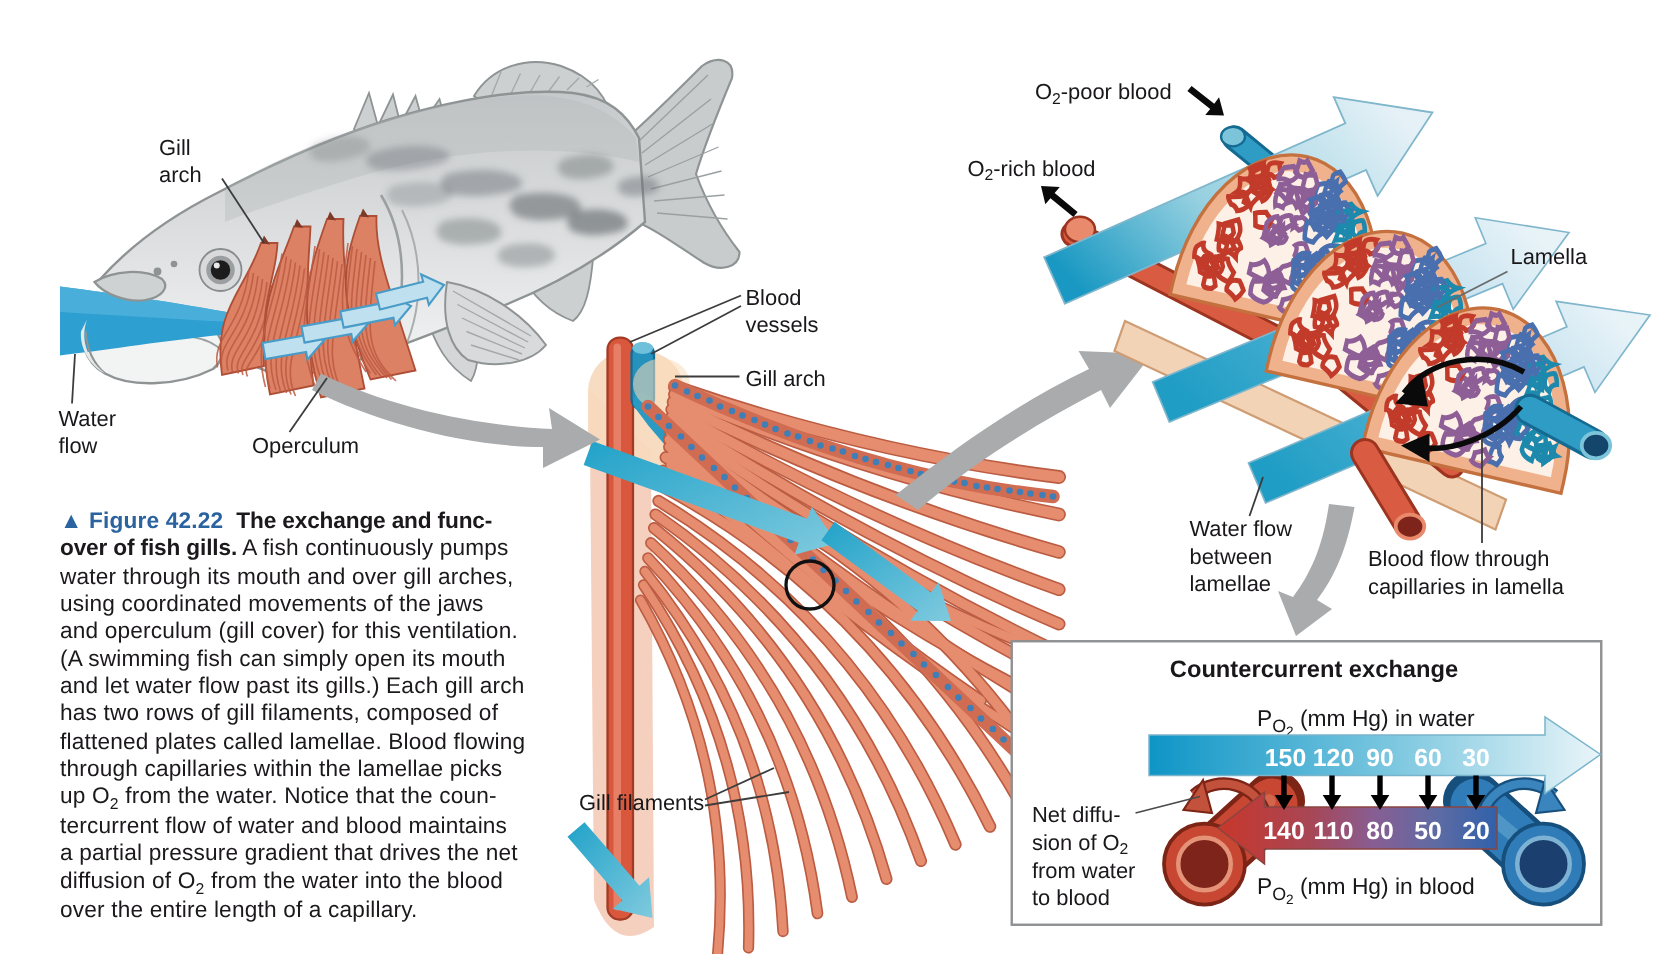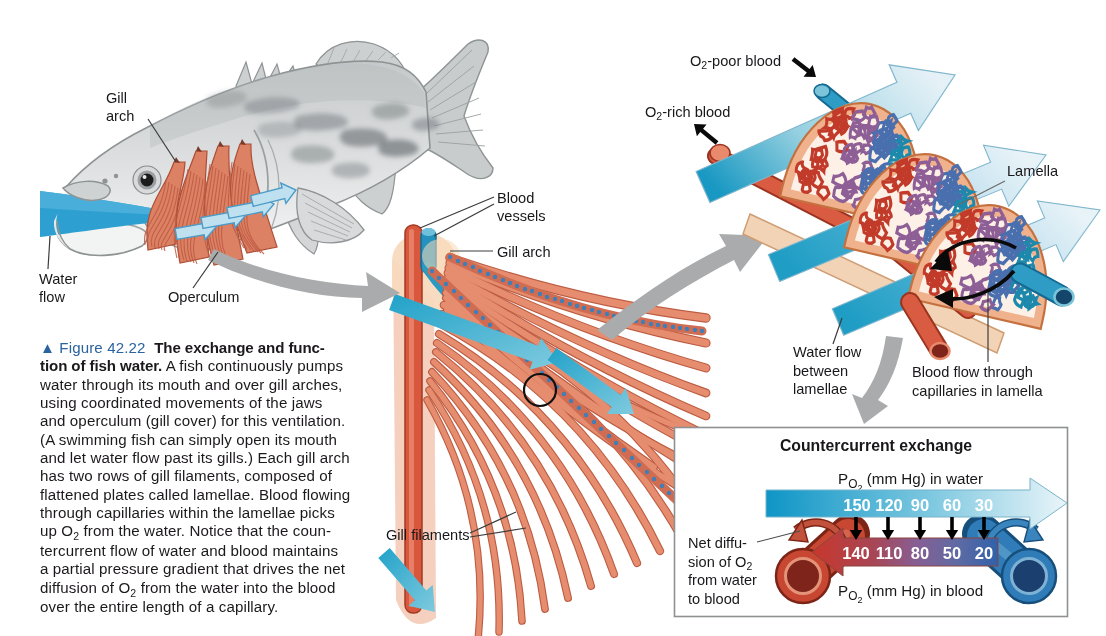--- a/index.html
+++ b/index.html
@@ -1,17 +1,17 @@
 <!DOCTYPE html>
 <html><head><meta charset="utf-8">
 <style>
 html,body{margin:0;padding:0;background:#fff;}
 #page{position:relative;width:1106px;height:636px;background:#fff;overflow:hidden;font-family:"Liberation Sans",sans-serif;}
 #cap{position:absolute;left:40px;top:339px;width:380px;font-size:15.1px;line-height:18.35px;color:#1c191c;white-space:nowrap;letter-spacing:0.12px;}
-#cap .fg{color:#2a63a0;font-weight:normal;}
+#cap .fg{color:#2a63a0;font-weight:bold;}
 #cap b{letter-spacing:-0.1px;}
 #cap sub{font-size:10.5px;line-height:1;}
 </style></head><body>
 <div id="page">
 <svg width="1106" height="636" viewBox="0 0 1106 636" xmlns="http://www.w3.org/2000/svg" style="position:absolute;left:0;top:0">
 <defs>
 <linearGradient id="ccblue" x1="0" y1="0" x2="1" y2="0">
  <stop offset="0" stop-color="#0e95c6"></stop>
           <stop offset="0.55" stop-color="#7ec8e0"></stop>
           <stop offset="1" stop-color="#eaf5f9"></stop>
@@ -662,21 +662,21 @@
 <line x1="1005" y1="181" x2="958" y2="205" stroke="#6a6a6a" stroke-width="1.2"></line>
 <text x="793" y="357" font-size="14.6" text-anchor="start" font-weight="normal" fill="#19171a">Water flow</text>
 <text x="793" y="376" font-size="14.6" text-anchor="start" font-weight="normal" fill="#19171a">between</text>
 <text x="793" y="394" font-size="14.6" text-anchor="start" font-weight="normal" fill="#19171a">lamellae</text>
 <line x1="833" y1="344" x2="842" y2="318" stroke="#3c3c3c" stroke-width="1.2"></line>
 <text x="912" y="377" font-size="14.6" text-anchor="start" font-weight="normal" fill="#19171a">Blood flow through</text>
 <text x="912" y="396" font-size="14.6" text-anchor="start" font-weight="normal" fill="#19171a">capillaries in lamella</text>
 <line x1="988" y1="362" x2="988" y2="292" stroke="#3c3c3c" stroke-width="1.2"></line>
 </svg>
 <div id="cap"><span class="fg">▲ Figure 42.22</span>&nbsp; <b>The exchange and func-</b><br>
-<b>tion of fish water.</b> A fish continuously pumps<br>
+<b>over of fish gills.</b> A fish continuously pumps<br>
 water through its mouth and over gill arches,<br>
 using coordinated movements of the jaws<br>
 and operculum (gill cover) for this ventilation.<br>
 (A swimming fish can simply open its mouth<br>
 and let water flow past its gills.) Each gill arch<br>
 has two rows of gill filaments, composed of<br>
 flattened plates called lamellae. Blood flowing<br>
 through capillaries within the lamellae picks<br>
 up O<sub>2</sub> from the water. Notice that the coun-<br>
 tercurrent flow of water and blood maintains<br>

